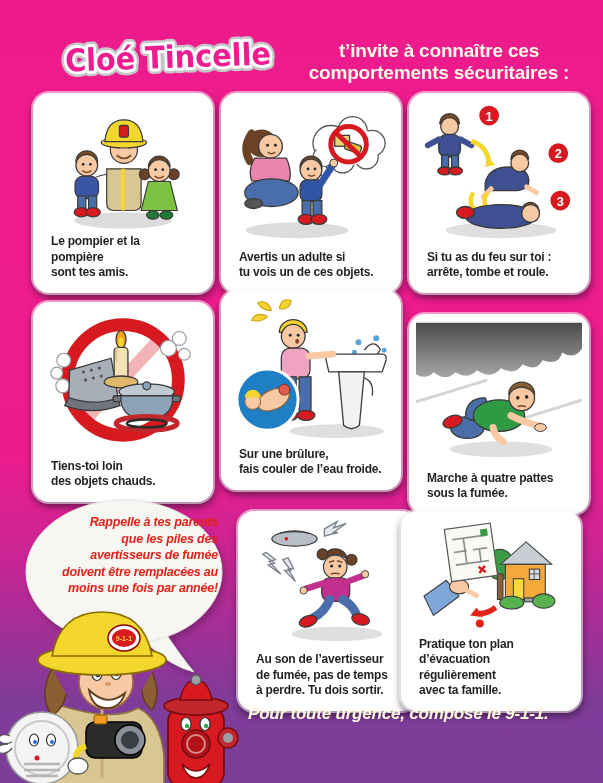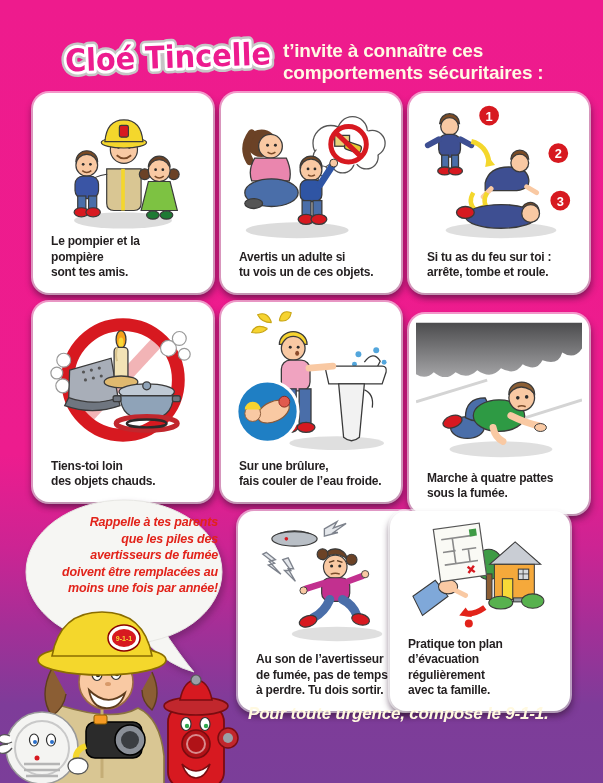--- a/index.html
+++ b/index.html
@@ -3,35 +3,35 @@
 <meta charset="utf-8">
 <style>
   html,body{margin:0;padding:0;background:#333;}
   .poster{
     position:relative;width:603px;height:783px;overflow:hidden;
     font-family:"Liberation Sans",sans-serif;
     background:linear-gradient(180deg,#EE1B8D 0%,#ED1C8E 58%,#CC2493 70%,#A42F97 80%,#7E3C99 90%,#7B3E99 100%);
   }
   .logo-svg{position:absolute;left:56px;top:24px;width:224px;height:64px;}
   .logo-svg text{font-family:"DejaVu Sans",sans-serif;font-weight:bold;font-size:31px;paint-order:stroke;stroke-linejoin:round;}
-  .invite{position:absolute;left:283px;top:40px;width:312px;color:#FFFAE3;font-weight:bold;font-size:19px;line-height:1.16;letter-spacing:-0.2px;}
+  .invite{position:absolute;left:283px;top:40px;width:312px;color:#FFFAE3;font-weight:bold;font-size:19px;line-height:1.16;letter-spacing:-0.2px;text-align:center;}
   .card{
     position:absolute;width:180px;height:200px;background:#fff;border-radius:16px;
     box-shadow:0 0 0 2px rgba(255,255,255,.55), -2px 4px 6px rgba(50,20,50,.40), 3px 5px 7px rgba(50,20,50,.45);
     display:flex;flex-direction:column;
   }
   .card .art{flex:1 1 auto;display:flex;align-items:center;justify-content:center;padding:7px 7px 0;min-height:0;}
   .card .art svg{width:100%;height:100%;}
   .card .caption{
     flex:0 0 auto;padding:2px 18px 12px;text-align:left;font-weight:bold;
     font-size:12px;line-height:1.3;color:#231F20;white-space:pre-line;letter-spacing:-0.2px;
   }
   .pos-r1c1{left:33px;top:93px}.pos-r1c2{left:221px;top:93px}.pos-r1c3{left:409px;top:93px}
-  .pos-r2c1{left:33px;top:302px}.pos-r2c2{left:221px;top:302px}.pos-r2c3{left:409px;top:314px}
-  .pos-r3c2{left:238px;top:511px}.pos-r3c3{left:390px;top:511px}
+  .pos-r2c1{left:33px;top:302px}.pos-r2c2{left:221px;top:290px}.pos-r2c3{left:409px;top:314px}
+  .pos-r3c2{left:238px;top:511px}.pos-r3c3{left:401px;top:511px}
   .bubble-svg{position:absolute;left:22px;top:496px;width:210px;height:206px;filter:drop-shadow(3px 4px 3px rgba(60,20,60,.35));}
   .bubble-text{
     position:absolute;left:38px;top:514px;width:180px;text-align:right;
     color:#E2231A;font-weight:bold;font-style:italic;font-size:12.5px;line-height:1.32;white-space:pre-line;letter-spacing:-0.2px;
   }
   .mascot-svg{position:absolute;left:-10px;top:596px;width:252px;height:192px;}
   .footer-text{
     position:absolute;left:248px;top:704px;width:344px;text-align:left;
     color:#FFF9E0;font-weight:bold;font-style:italic;font-size:17px;letter-spacing:-0.2px;
   }

